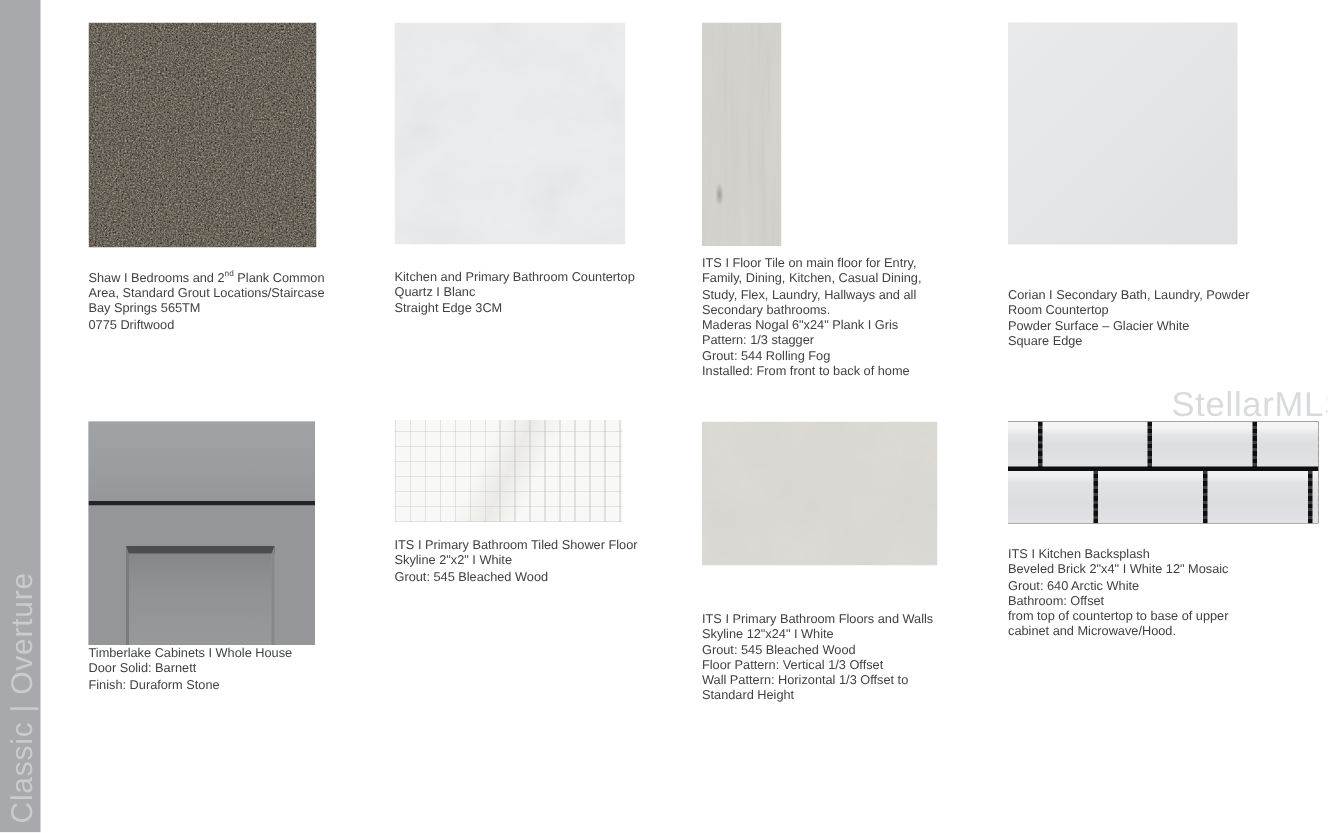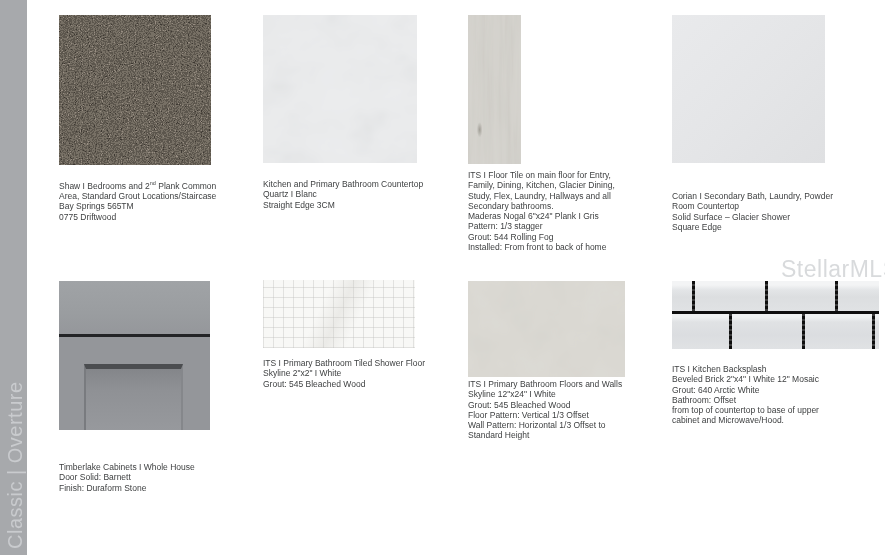--- a/index.html
+++ b/index.html
@@ -172,51 +172,51 @@
 
   <div class="card" style="left:468px;top:15px">
     <div class="swatch sw-plank" style="width:53px;height:149px">
       <svg width="53" height="149">
           <rect width="53" height="149" fill="#d7d5d0" filter="url(#f-wood)"></rect>
         </svg>
     </div>
     <div class="caption" style="margin-top:6px">
       <div>
           <div class="cap-line">ITS I Floor Tile on main floor for Entry,</div>
-          <div class="cap-line">Family, Dining, Kitchen, Glacier Dining,</div>
+          <div class="cap-line">Family, Dining, Kitchen, Casual Dining,</div>
           <div class="cap-line">Study, Flex, Laundry, Hallways and all</div>
           <div class="cap-line">Secondary bathrooms.</div>
           <div class="cap-line">Maderas Nogal 6"x24" Plank I Gris</div>
           <div class="cap-line">Pattern: 1/3 stagger</div>
           <div class="cap-line">Grout: 544 Rolling Fog</div>
           <div class="cap-line">Installed: From front to back of home</div>
         </div>
     </div>
   </div>
 
   <div class="card" style="left:672px;top:15px">
     <div class="swatch sw-corian" style="width:153px;height:148px"></div>
     <div class="caption" style="margin-top:28px">
       <div>
           <div class="cap-line">Corian I Secondary Bath, Laundry, Powder</div>
           <div class="cap-line">Room Countertop</div>
-          <div class="cap-line">Solid Surface – Glacier Shower</div>
+          <div class="cap-line">Powder Surface – Glacier White</div>
           <div class="cap-line">Square Edge</div>
         </div>
     </div>
   </div>
 
   <div class="card" style="left:59px;top:281px">
     <div class="swatch sw-cabinet" style="width:151px;height:149px">
       <div class="cab-drawer"></div>
       <div class="cab-gap"></div>
       <div class="cab-door"></div>
       <div class="cab-panel"></div>
     </div>
-    <div class="caption" style="margin-top:32px">
+    <div class="caption" style="margin-top:0">
       <div>
           <div class="cap-line">Timberlake Cabinets I Whole House</div>
           <div class="cap-line">Door Solid: Barnett</div>
           <div class="cap-line">Finish: Duraform Stone</div>
         </div>
     </div>
   </div>
 
   <div class="card" style="left:263px;top:280px">
     <div class="swatch sw-shower" style="width:152px;height:68px"></div>
@@ -228,21 +228,21 @@
         </div>
     </div>
   </div>
 
   <div class="card" style="left:468px;top:281px">
     <div class="swatch" style="width:157px;height:96px">
       <svg width="157" height="96">
           <rect width="157" height="96" fill="#dcdad4" filter="url(#f-bathtile)"></rect>
         </svg>
     </div>
-    <div class="caption" style="margin-top:2px">
+    <div class="caption" style="margin-top:30px">
       <div>
           <div class="cap-line">ITS I Primary Bathroom Floors and Walls</div>
           <div class="cap-line">Skyline 12"x24" I White</div>
           <div class="cap-line">Grout: 545 Bleached Wood</div>
           <div class="cap-line">Floor Pattern: Vertical 1/3 Offset</div>
           <div class="cap-line">Wall Pattern: Horizontal 1/3 Offset to</div>
           <div class="cap-line">Standard Height</div>
         </div>
     </div>
   </div>

